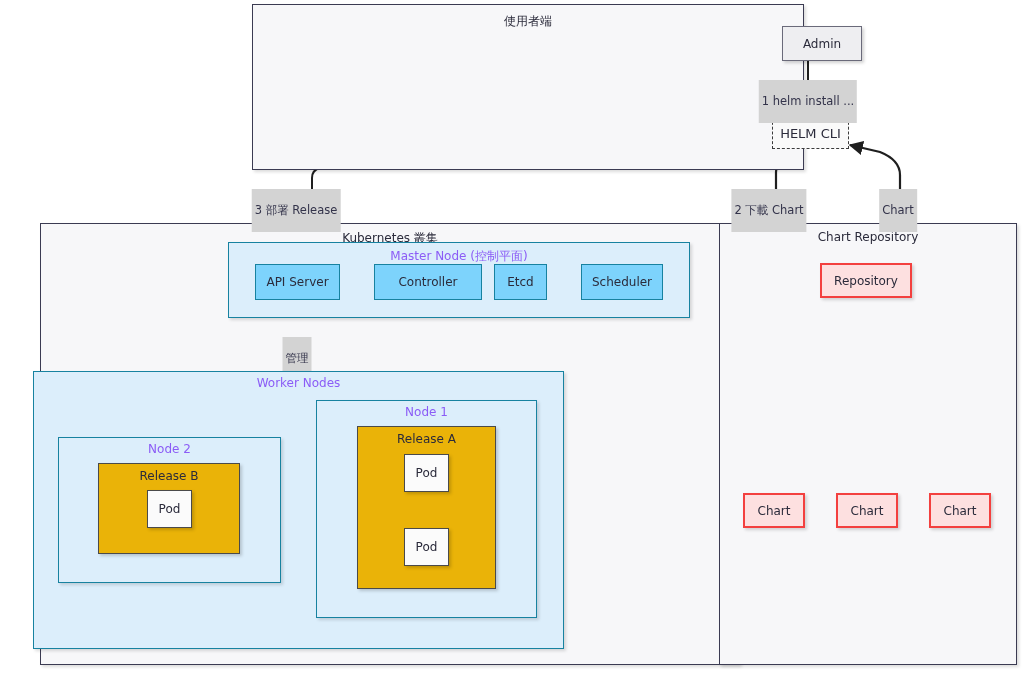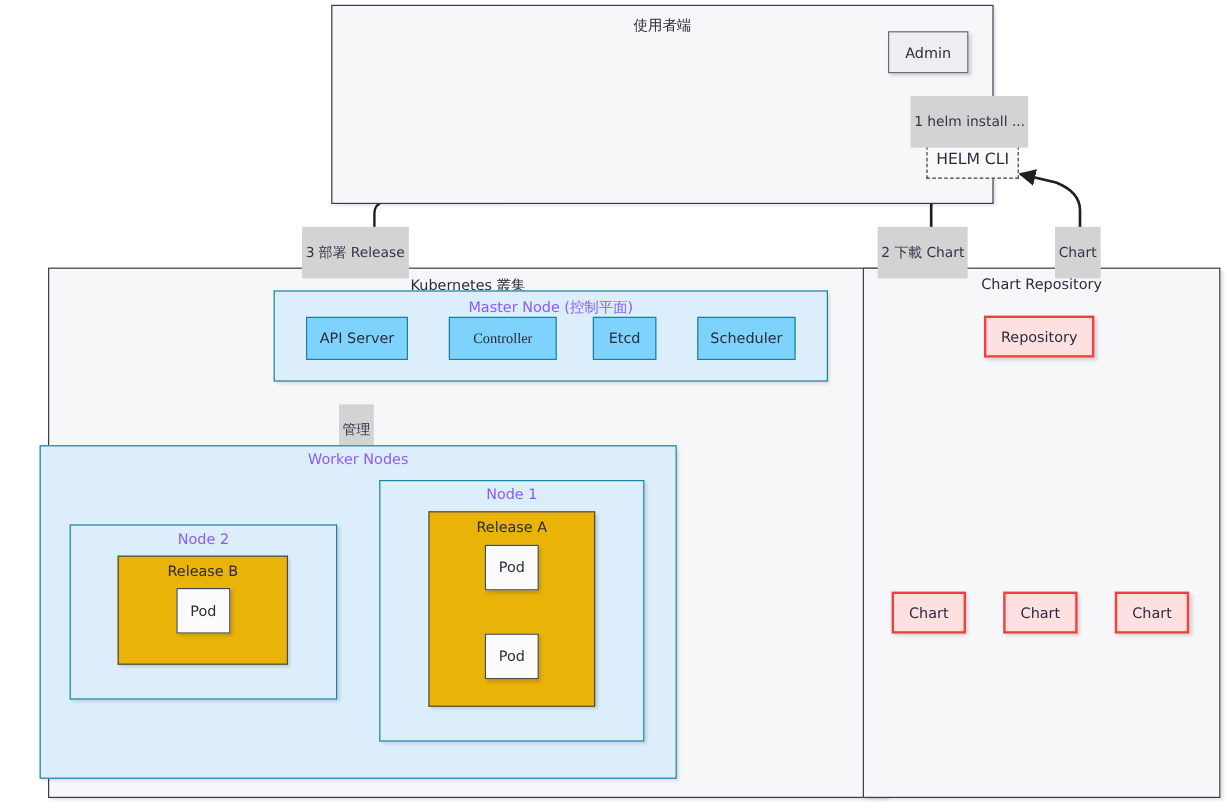--- a/index.html
+++ b/index.html
@@ -145,25 +145,25 @@
 
     <path d="M 297,302 L 297,366" fill="none" stroke="#1f1f1f" stroke-width="2" marker-end="url(#arrow)"></path>
 
     <path d="M 828,298 Q 790,308 780,320 Q 774,328 774,340 L 774,488" fill="none" stroke="#1f1f1f" stroke-width="2.2" marker-end="url(#arrow)"></path>
 
     <path d="M 866,298 L 866,488" fill="none" stroke="#1f1f1f" stroke-width="2.2" marker-end="url(#arrow)"></path>
 
     <path d="M 904,298 Q 942,308 952,320 Q 958,328 958,340 L 958,488" fill="none" stroke="#1f1f1f" stroke-width="2.2" marker-end="url(#arrow)"></path>
   </svg>
 
-  <div class="cluster" style="left:276px; top:4px; width:552px; height:166px;">
+  <div class="cluster" style="left:252px; top:4px; width:552px; height:166px;">
     <div class="cluster-label" style="top:8px;">使用者端</div>
   </div>
 
-  <div class="node box-grey" style="left:740px; top:26px; width:67px; height:35px;text-align:right;">
+  <div class="node box-grey" style="left:782px; top:26px; width:80px; height:35px;text-align:right;">
     <span>Admin</span>
   </div>
 
   <div class="node box-dashed" style="left:772px; top:117px; width:77px; height:32px;">
     <span>HELM CLI</span>
   </div>
 
   <div class="edge-label" style="left:808px; top:80px;">1 helm install ...</div>
 
   <div class="cluster" style="left:6px; top:223px; width:700px; height:442px;margin-left:34px;">
@@ -172,21 +172,21 @@
 
   <div class="edge-label" style="left:296px; top:189px;">3 部署 Release</div>
 
   <div class="subcluster" style="left:228px; top:242px; width:462px; height:76px;">
     <div class="subcluster-label" style="top:5px;">Master Node (控制平面)</div>
   </div>
 
   <div class="node box-teal" style="left:255px; top:264px; width:85px; height:36px;">
     <span>API Server</span>
   </div>
-  <div class="node box-teal" style="left:374px; top:264px; width:90px; height:36px;font-family:Liberation Serif, serif;">
+  <div class="node box-teal" style="left:374px; top:264px; width:108px; height:36px;">
     <span>Controller</span>
   </div>
   <div class="node box-teal" style="left:494px; top:264px; width:53px; height:36px;">
     <span>Etcd</span>
   </div>
   <div class="node box-teal" style="left:581px; top:264px; width:82px; height:36px;">
     <span>Scheduler</span>
   </div>
 
   <div class="edge-label" style="left:297px; top:337px;">管理</div>

